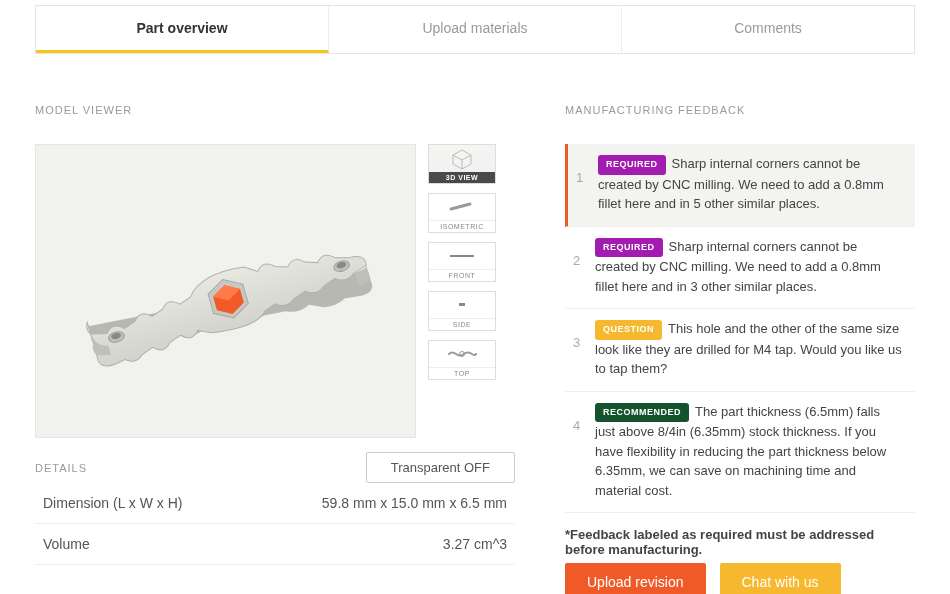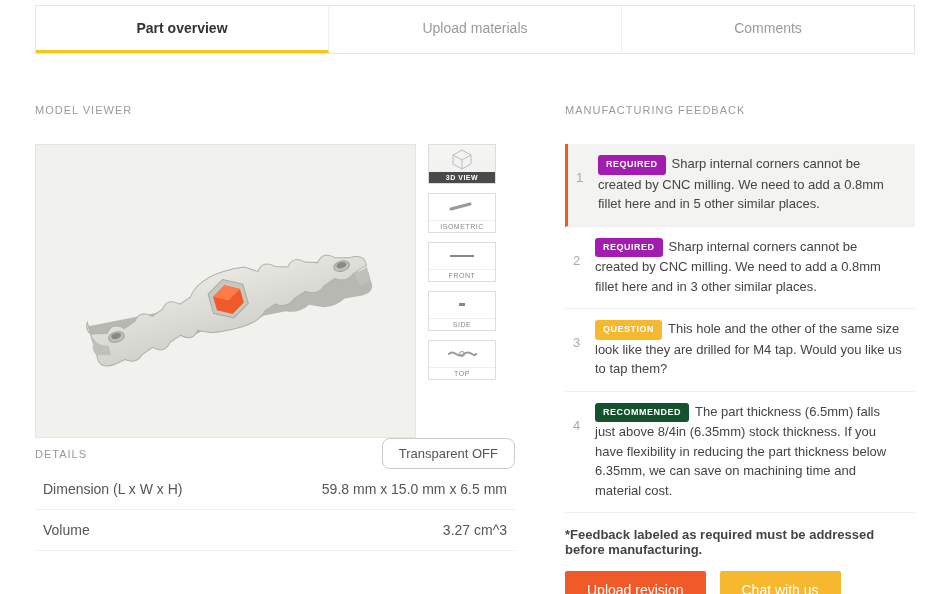--- a/index.html
+++ b/index.html
@@ -100,28 +100,29 @@
   .view-btn.active .vlabel.dark {
     background: #4a4a4a;
     color: #fff;
     font-weight: 600;
     border-top: none;
   }
   .details-row {
     display: flex;
     justify-content: space-between;
     align-items: center;
+    margin-top: 14px;
   }
   .transparent-btn {
     border: 1px solid #ccc;
     background: #fff;
-    padding: 7px 16px;
+    padding: 7px 24px;
     font-size: 13px;
     color: #555;
-    border-radius: 8px;
+    border-radius: 2px;
     cursor: pointer;
   }
   .detail-line {
     display: flex;
     justify-content: space-between;
     padding: 12px 8px;
     border-bottom: 1px solid #eee;
     font-size: 14px;
     color: #555;
   }
@@ -157,21 +158,21 @@
     border-radius: 3px;
     margin-right: 6px;
     vertical-align: 1px;
   }
   .badge.required { background: #a21caf; }
   .badge.question { background: #f5b82e; }
   .badge.recommended { background: #14532d; }
   .footnote {
     font-size: 13px;
     color: #444;
-    margin: 14px 0 14px 0;
+    margin: 14px 0 6px 0;
     font-weight: 600;
   }
   .actions { display: flex; gap: 14px; }
   .btn {
     padding: 11px 22px;
     border: none;
     font-size: 14px;
     color: #fff;
     border-radius: 2px;
     cursor: pointer;

